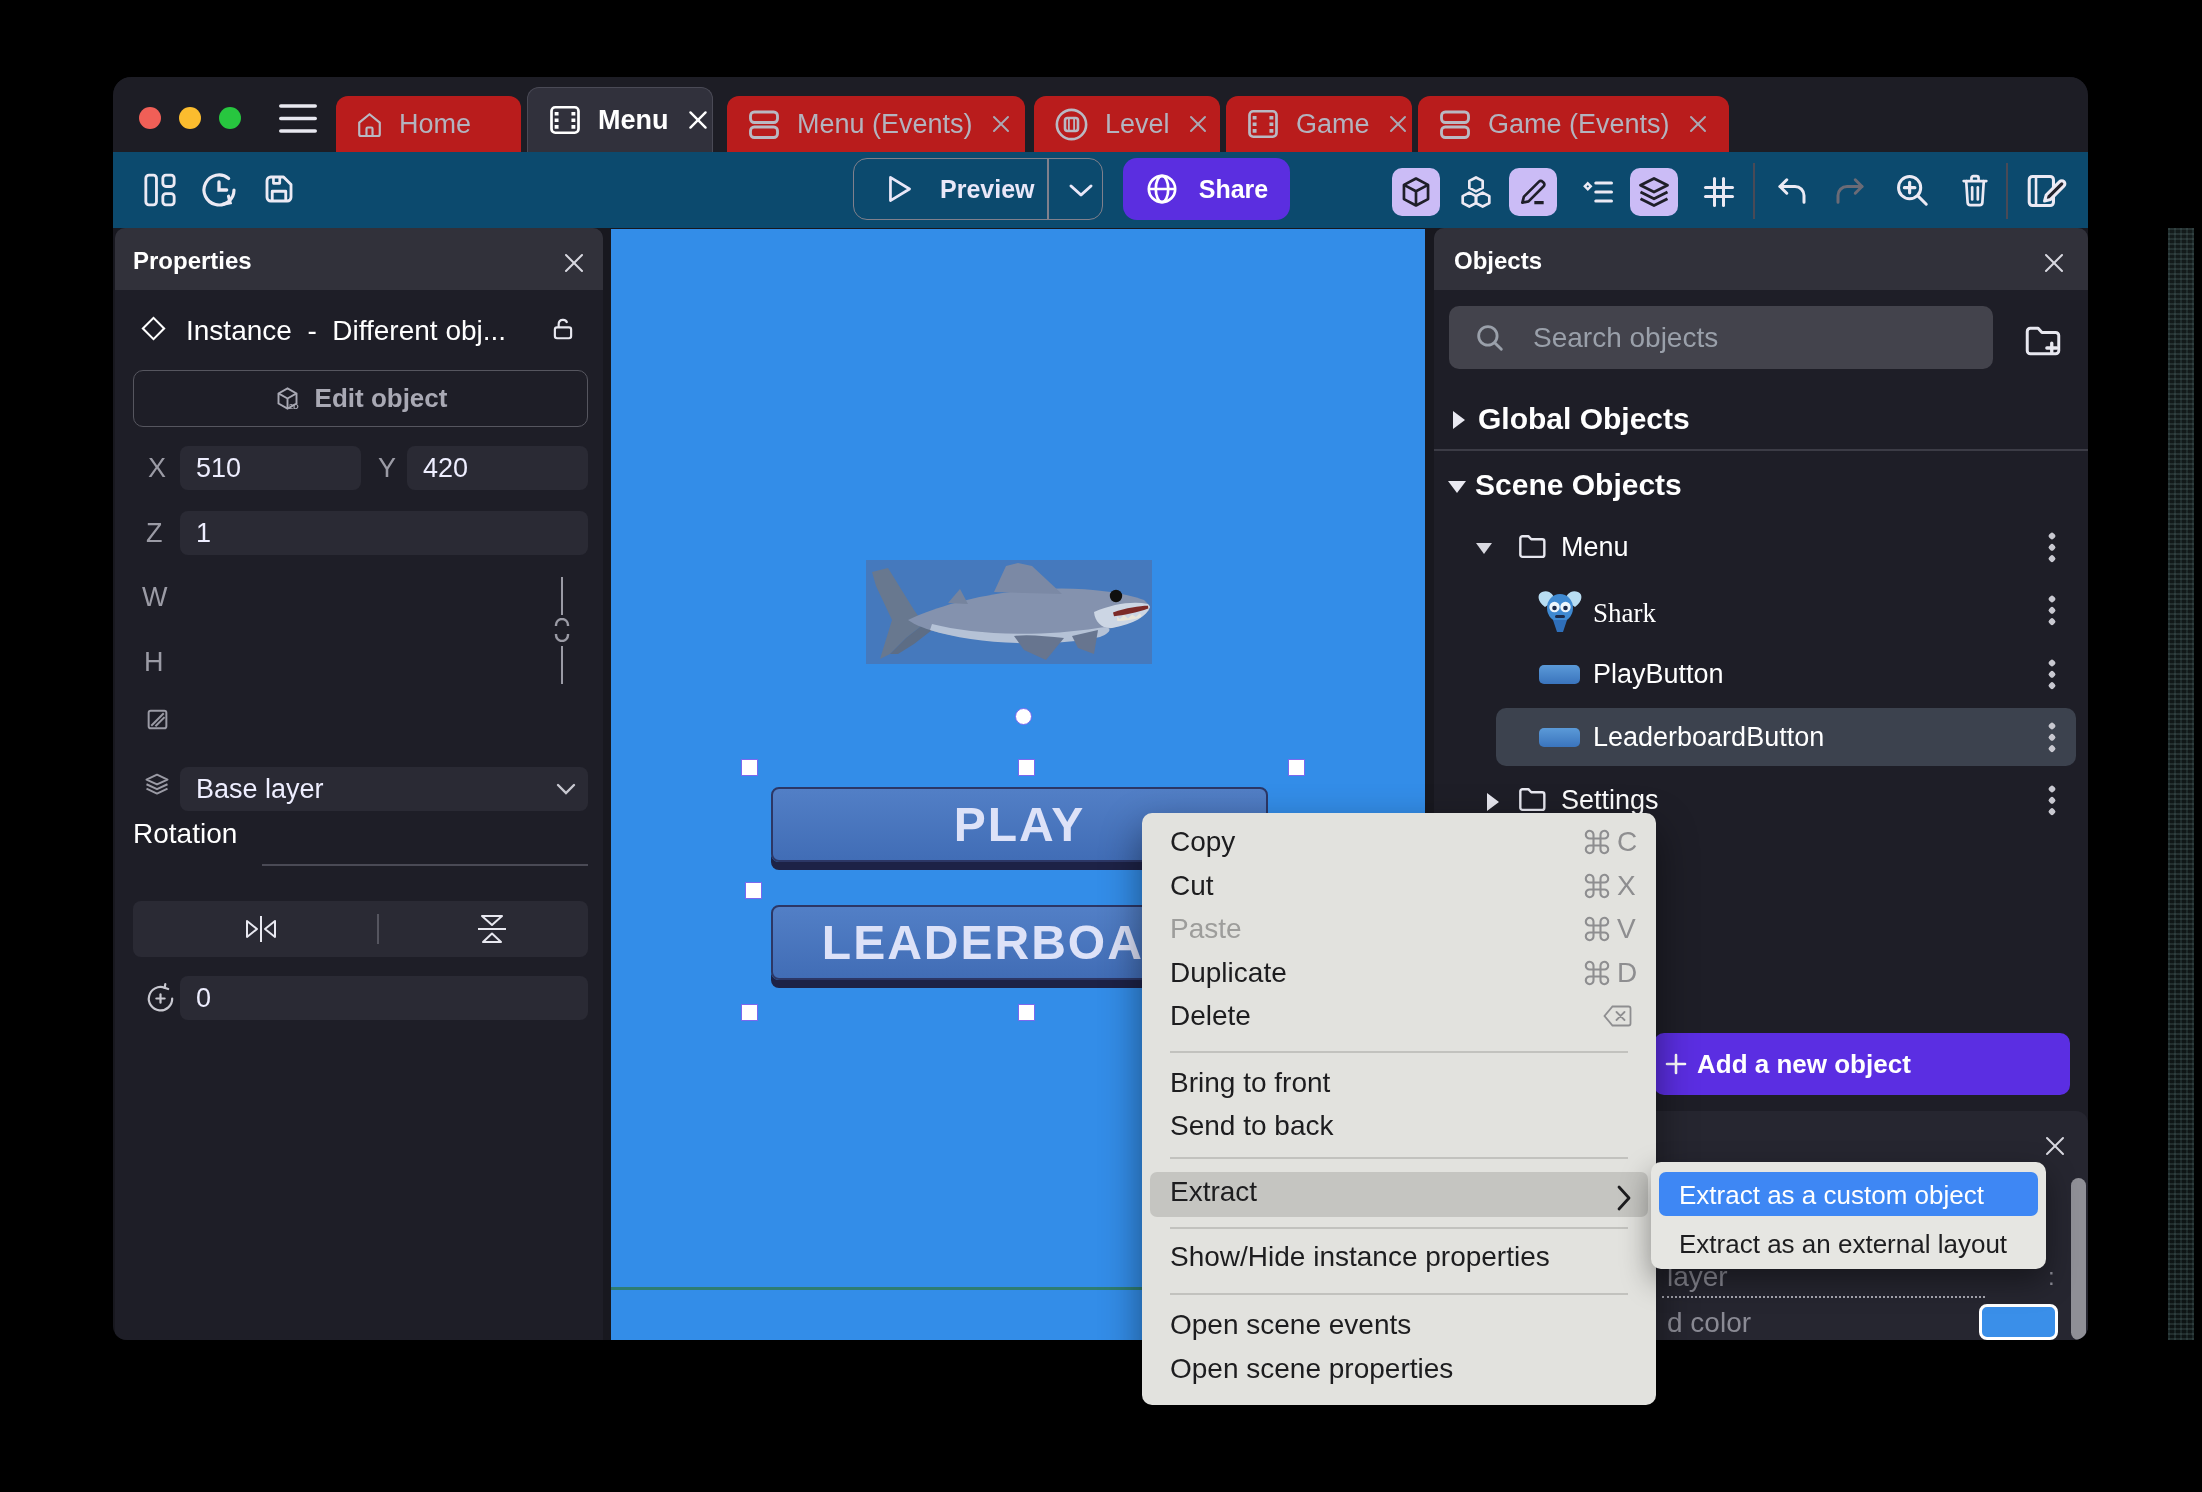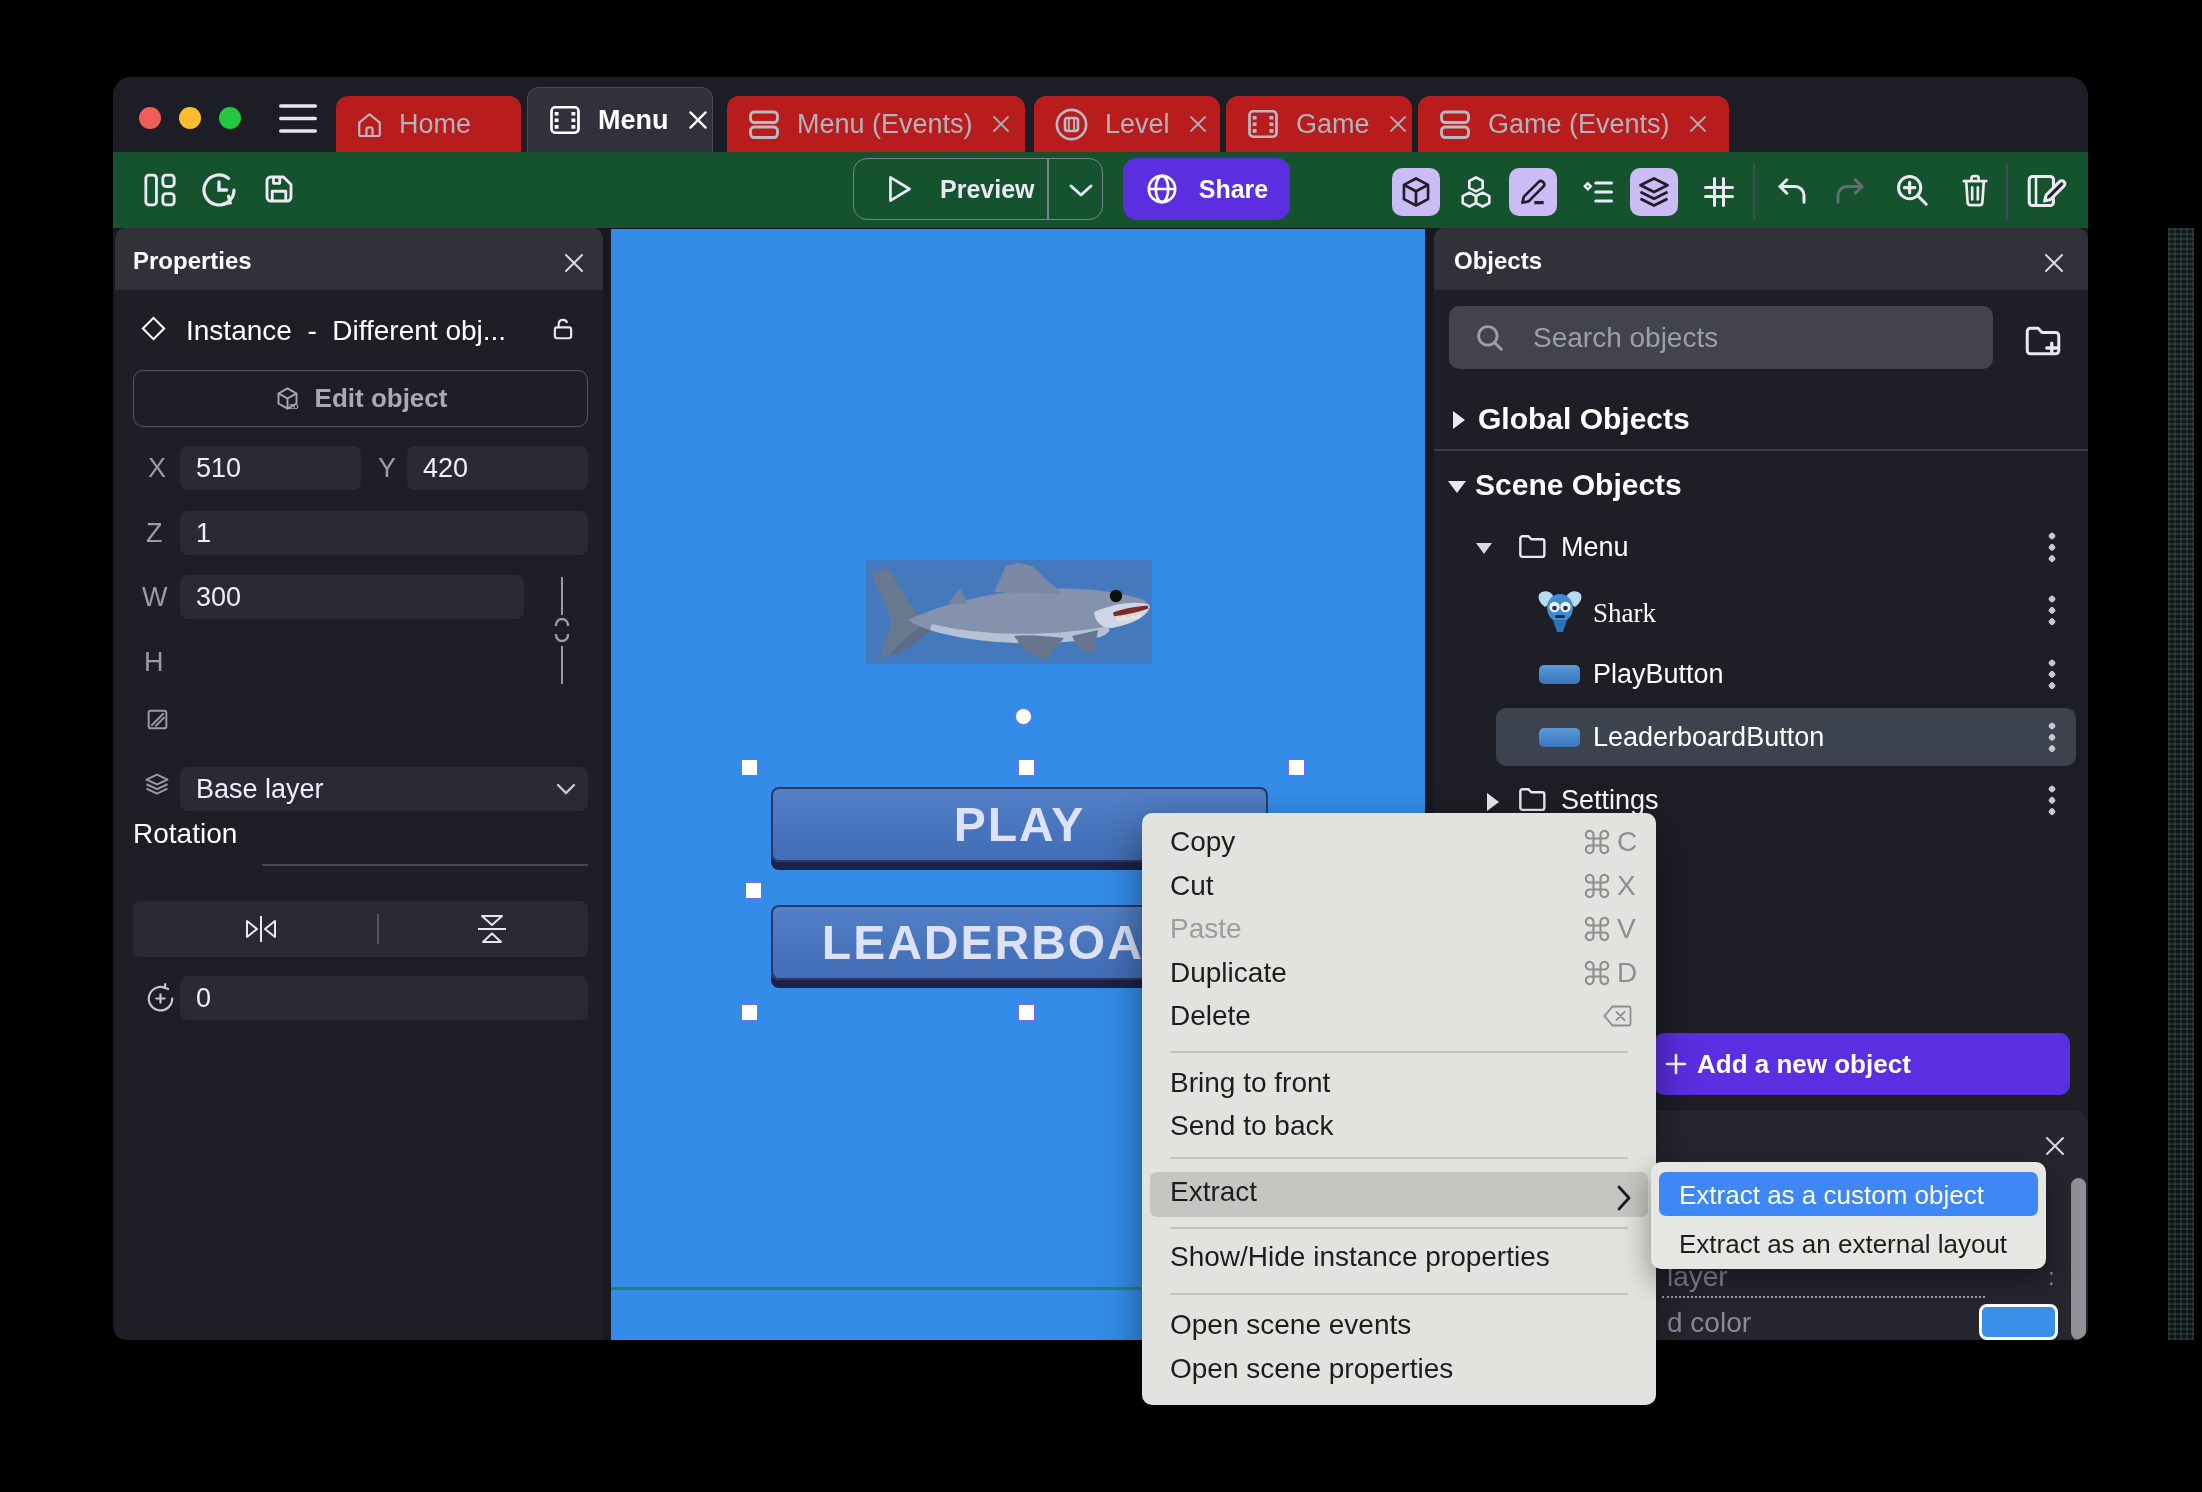--- a/index.html
+++ b/index.html
@@ -8,21 +8,21 @@
 .abs{position:absolute;}
 #win{position:absolute;left:113px;top:77px;width:1975px;height:1263px;background:#18181f;border-radius:18px 18px 14px 14px;overflow:hidden;}
 
 #tabstrip{position:absolute;left:0;top:0;width:100%;height:75px;background:#1d1d25;border-radius:18px 18px 0 0;}
 .tl{position:absolute;top:30px;width:22px;height:22px;border-radius:50%;}
 .tab{position:absolute;top:19px;height:56px;background:#b91c1c;border-radius:12px 12px 0 0;color:#b3b3be;font-size:27px;display:flex;align-items:center;white-space:nowrap;}
 .tab.active{top:10px;height:65px;background:#31313c;border:1.5px solid #4a4a56;border-bottom:none;color:#fff;font-weight:bold;}
 .tab .ticon{margin:0 15px 0 19px;display:flex;}
 .tab .tx{margin-left:16px;margin-right:16px;display:flex;}
 
-#toolbar{position:absolute;left:0;top:75px;width:100%;height:76px;background:#14532d;padding-left:18px;}
+#toolbar{position:absolute;left:0;top:75px;width:100%;height:76px;background:#0c4a6e;padding-left:18px;}
 .icsq{position:absolute;width:48px;height:48px;border-radius:10px;display:flex;align-items:center;justify-content:center;}
 .icsq.hl{background:#cbbcf6;}
 #previewbtn{position:absolute;left:740px;top:6px;width:250px;height:62px;border:1.5px solid #80808c;border-radius:14px;display:flex;align-items:center;color:#e9e7f8;}
 #sharebtn{position:absolute;left:1010px;top:6px;width:167px;height:62px;background:#5b2ee0;border-radius:14px;display:flex;align-items:center;justify-content:center;color:#fff;}
 
 .panelcard{position:absolute;background:#1e1e27;}
 .phead{position:absolute;left:0;top:0;width:100%;height:62px;background:#31313a;border-radius:10px 10px 0 0;color:#fff;font-size:24px;font-weight:bold;display:flex;align-items:center;padding-top:4px;}
 .field{position:absolute;background:#2a2a34;border-radius:8px;color:#eef;font-size:27px;display:flex;align-items:center;padding-left:16px;}
 .flabel{position:absolute;color:#9b9ba5;font-size:27px;}
 
@@ -287,21 +287,20 @@
           </svg>
         Edit object
       </div>
       <div class="flabel" style="left:33px;top:225px;">X</div>
       <div class="field" style="left:65px;top:218px;width:181px;height:44px;">510</div>
       <div class="flabel" style="left:263px;top:225px;">Y</div>
       <div class="field" style="left:292px;top:218px;width:181px;height:44px;">420</div>
       <div class="flabel" style="left:31px;top:290px;">Z</div>
       <div class="field" style="left:65px;top:283px;width:408px;height:44px;">1</div>
       <div class="flabel" style="left:27px;top:354px;">W</div>
-      <div class="field" style="left:65px;top:347px;width:344px;height:44px;">300</div>
       <div class="flabel" style="left:29px;top:419px;">H</div>
       <div class="abs" style="left:446px;top:349px;width:2px;height:38px;background:#9b9ba5;"></div>
       <svg class="abs" style="left:437px;top:390px;" width="20" height="24" viewBox="0 0 20 24" fill="none" stroke="#9b9ba5" stroke-width="2.4">
           <path d="M4 8V7a6 6 0 0 1 12 0v1M4 16v1a6 6 0 0 0 12 0v-1"></path>
         </svg>
       <div class="abs" style="left:446px;top:418px;width:2px;height:38px;background:#9b9ba5;"></div>
       <svg class="abs" style="left:30px;top:479px;" width="25" height="25" viewBox="0 0 24 24" fill="none" stroke="#9b9ba5" stroke-width="1.9">
           <rect x="3.5" y="3.5" width="17" height="17" rx="2"></rect>
           <line x1="6" y1="18" x2="18" y2="6"></line>
           <line x1="10" y1="18.5" x2="18.8" y2="9.7"></line>

